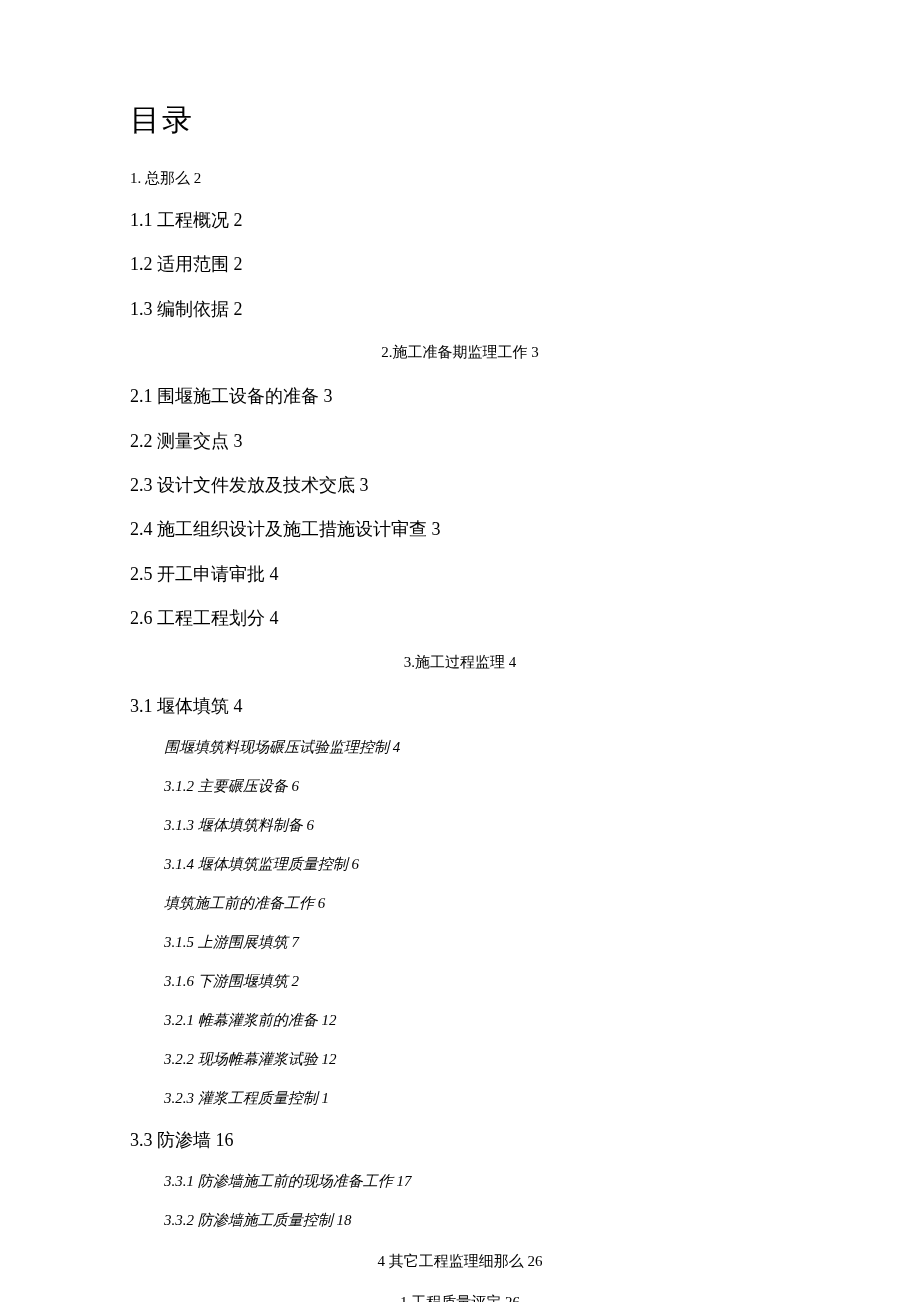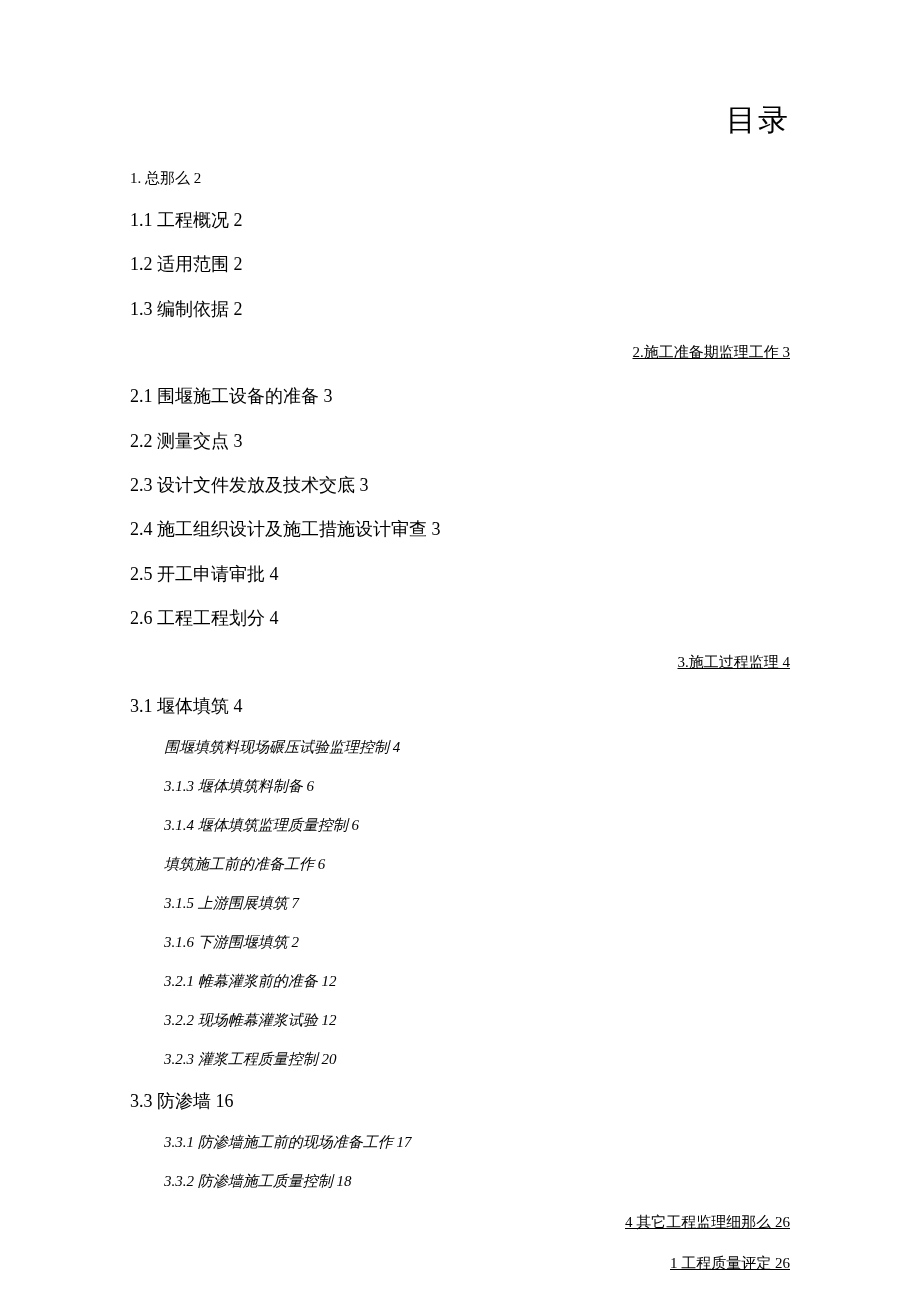--- a/index.html
+++ b/index.html
@@ -12,21 +12,21 @@
       width: 920px;
       height: 1302px;
       font-family: "SimSun", "宋体", serif;
       color: #000000;
       position: relative;
     }
     .page {
       padding: 100px 130px 60px 130px;
     }
     .title {
-      text-align: right;
+      text-align: left;
       font-size: 30px;
       font-weight: normal;
       margin-bottom: 24px;
       letter-spacing: 2px;
     }
     .centered-line {
       font-size: 15px;
       margin-bottom: 12px;
       line-height: 1.8;
     }
@@ -37,25 +37,24 @@
       padding-left: 0;
     }
     .level2 {
       font-size: 15px;
       margin-bottom: 12px;
       line-height: 1.8;
       padding-left: 34px;
       font-style: italic;
     }
     .section-header {
-      text-align: right;
+      text-align: center;
       font-size: 15px;
       margin: 14px 0;
       line-height: 1.8;
-      text-decoration: underline;
     }
   </style>
 </head>
 <body>
 
 <div class="page">
   <h1 class="title">目录</h1>
   <div id="toc-container">
       <div class="centered-line">1. 总那么 2</div>
       <div class="level1">1.1 工程概况 2</div>
@@ -64,27 +63,28 @@
       <div class="section-header">2.施工准备期监理工作 3</div>
       <div class="level1">2.1 围堰施工设备的准备 3</div>
       <div class="level1">2.2 测量交点 3</div>
       <div class="level1">2.3 设计文件发放及技术交底 3</div>
       <div class="level1">2.4 施工组织设计及施工措施设计审查 3</div>
       <div class="level1">2.5 开工申请审批 4</div>
       <div class="level1">2.6 工程工程划分 4</div>
       <div class="section-header">3.施工过程监理 4</div>
       <div class="level1">3.1 堰体填筑 4</div>
       <div class="level2">围堰填筑料现场碾压试验监理控制 4</div>
+      <div class="level2">3.1.2 主要碾压设备 6</div>
       <div class="level2">3.1.3 堰体填筑料制备 6</div>
       <div class="level2">3.1.4 堰体填筑监理质量控制 6</div>
       <div class="level2">填筑施工前的准备工作 6</div>
       <div class="level2">3.1.5 上游围展填筑 7</div>
       <div class="level2">3.1.6 下游围堰填筑 2</div>
       <div class="level2">3.2.1 帷幕灌浆前的准备 12</div>
       <div class="level2">3.2.2 现场帷幕灌浆试验 12</div>
-      <div class="level2">3.2.3 灌浆工程质量控制 20</div>
+      <div class="level2">3.2.3 灌浆工程质量控制 1</div>
       <div class="level1">3.3 防渗墙 16</div>
       <div class="level2">3.3.1 防渗墙施工前的现场准备工作 17</div>
       <div class="level2">3.3.2 防渗墙施工质量控制 18</div>
       <div class="section-header">4 其它工程监理细那么 26</div>
       <div class="section-header">1 工程质量评定 26</div>
     </div>
 </div>
 
 </body></html>

